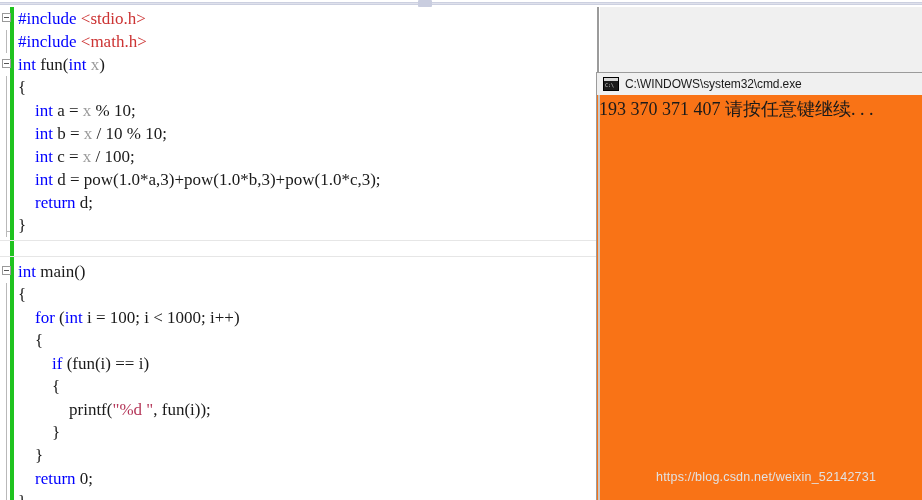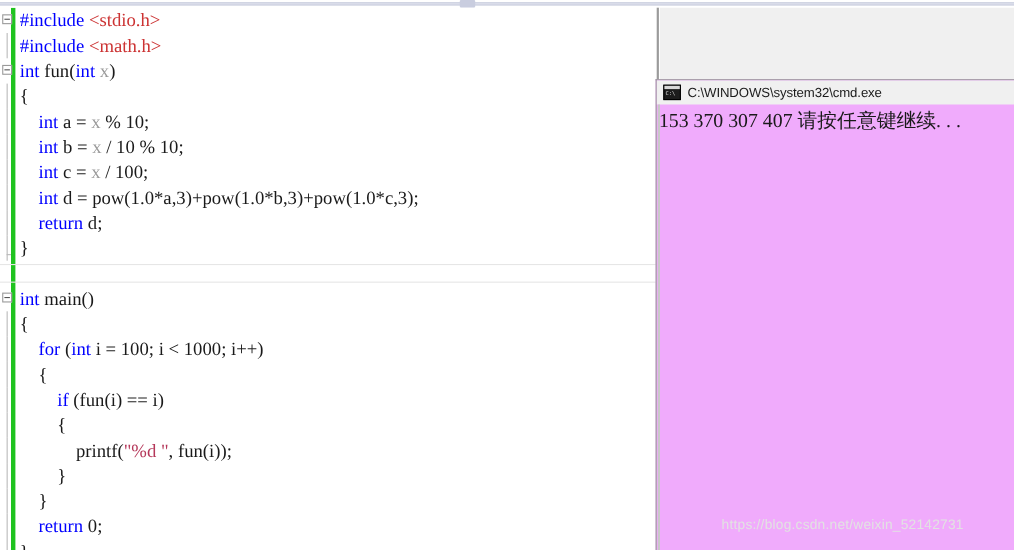--- a/index.html
+++ b/index.html
@@ -137,21 +137,21 @@
     left: 599px; top: 7px;
     width: 323px; height: 493px;
     background: #f0f0f0;
   }
 
   
   #console {
     position: absolute;
     left: 596px; top: 72px;
     width: 326px; height: 428px;
-    background: #f0abfc;
+    background: #f97316;
     border-left: 1px solid #9b9b9b;
     border-top: 1px solid #9b9b9b;
     box-sizing: border-box;
     overflow: hidden;
   }
   .con-title {
     position: relative;
     height: 22px;
     background: #f0f0f0;
     display: flex;
@@ -236,19 +236,19 @@
   </div>
   <div class="editor-edge"></div>
 
   <div id="console">
     <div class="con-title">
       <span class="con-icon"></span>
       <span class="con-title-text">C:\WINDOWS\system32\cmd.exe</span>
     </div>
     <div class="caret-col"></div>
     <div class="con-body">
-      <div class="con-line">153 370 307 407 请按任意键继续. . .</div>
+      <div class="con-line">193 370 371 407 请按任意键继续. . .</div>
     </div>
   </div>
 
   <div class="watermark">https://blog.csdn.net/weixin_52142731</div>
 
 </div>
 
 </body></html>

